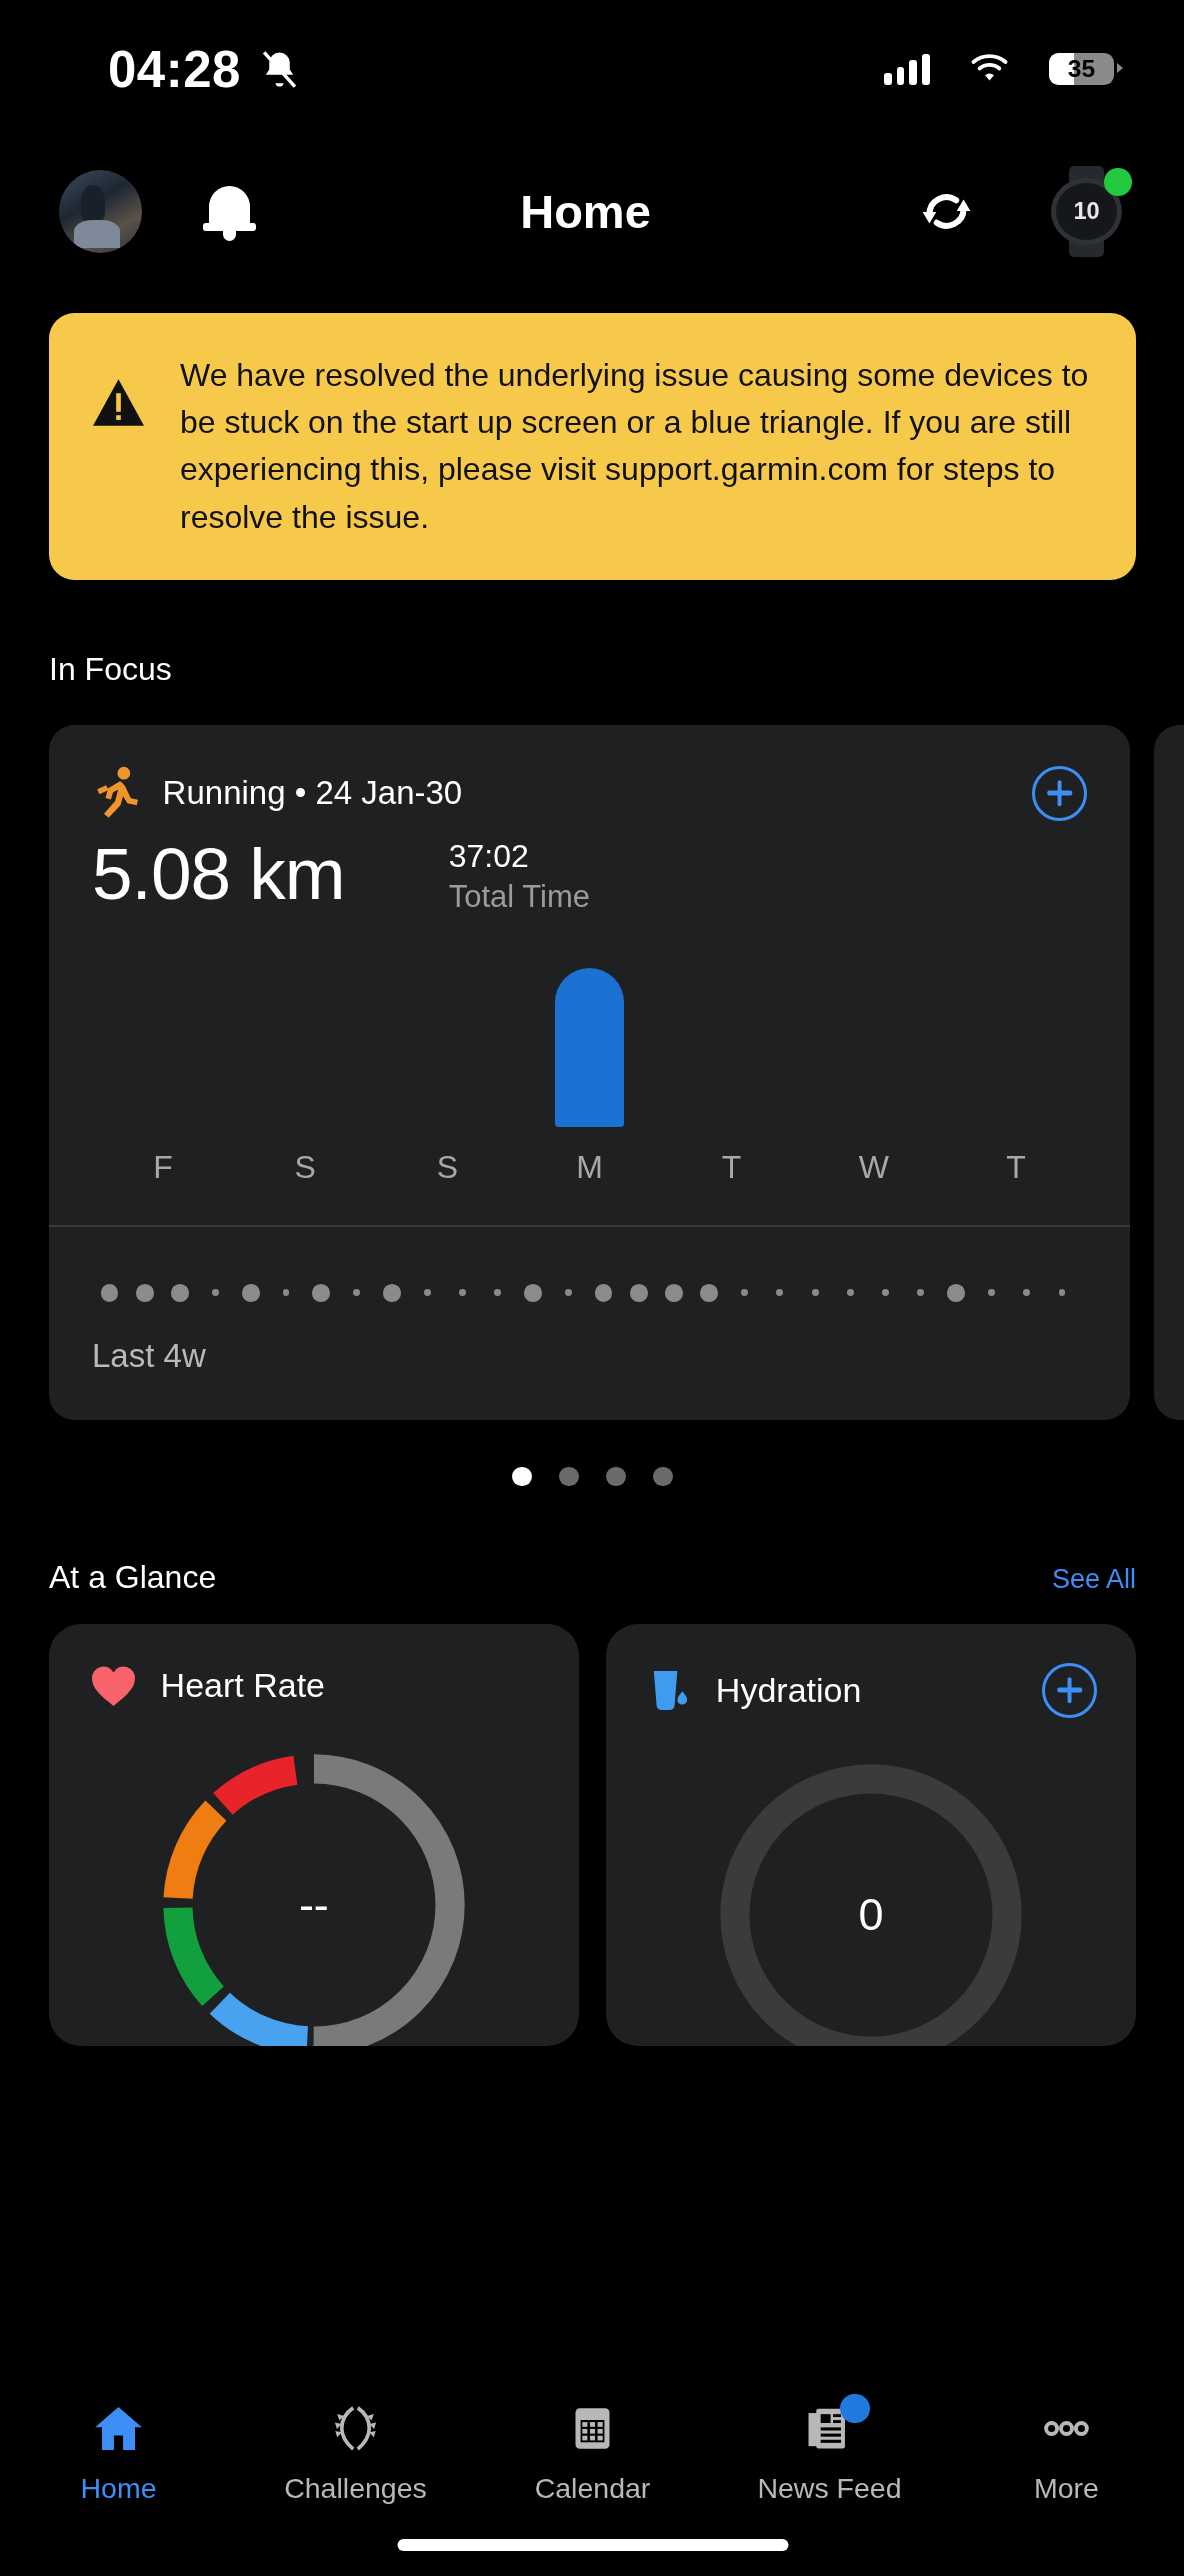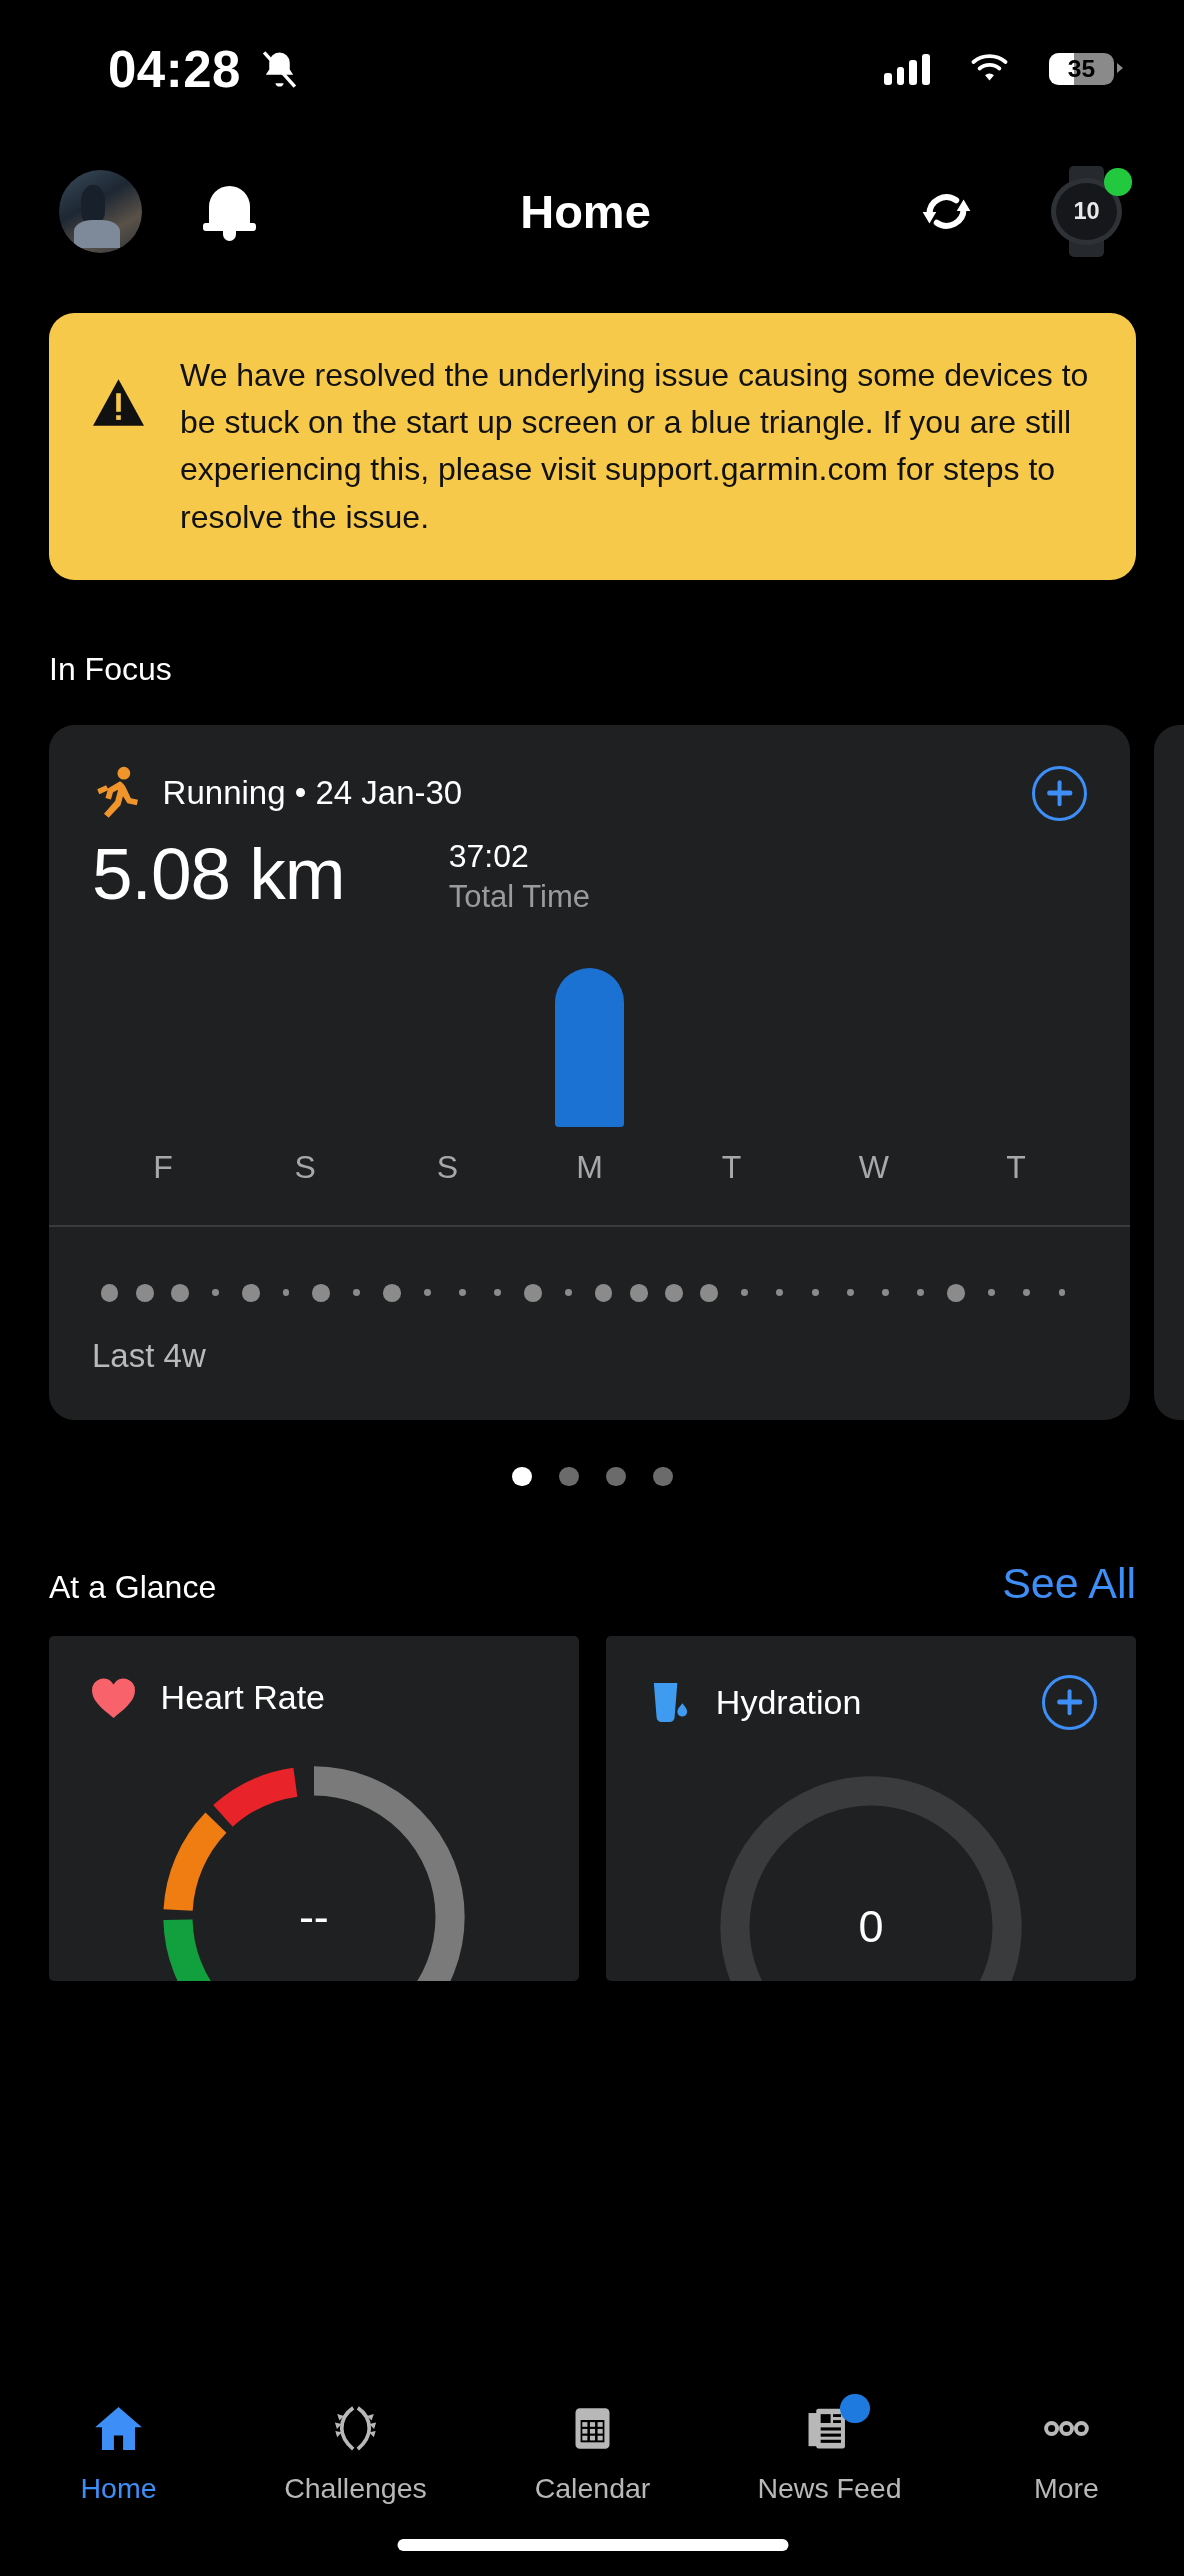--- a/index.html
+++ b/index.html
@@ -65,21 +65,21 @@
   .alert{ margin:27.5px 49px 0; background:#f7c94b; border-radius:25.5px;
           padding:39px 41px; display:flex; gap:33px; color:#111; }
   .warn{ flex:0 0 auto; width:57px; height:51px; position:relative; margin-top:25.5px; }
   .warn svg{ display:block; }
   .alert p{ font-size:32px; line-height:1.48; color:#111; font-weight:400; }
 
   
   .sec-title{ font-size:32px; font-weight:400; padding:71px 49px 0; }
   .sec-row{ display:flex; align-items:baseline; justify-content:space-between;
             padding:73px 49px 0; }
-  .sec-row .see{ font-size:43px; color:#3e8ef7; }
+  .sec-row .see{ font-size:27px; color:#3e8ef7; }
 
   
   .carousel{ margin-top:37px; padding-left:49px; display:flex; gap:23.6px; }
   .card{ flex:0 0 1081px; background:#1f2021; border-radius:25.5px; }
   .card.peek{ flex:0 0 118px; }
   .card-top{ padding:41px 43px 0; }
   .crow{ display:flex; align-items:center; }
   .runicon{ width:51px; height:55px; flex:0 0 auto; }
   .ctitle{ font-size:33px; margin-left:19.6px; color:#fff; }
   .plus{ margin-left:auto; width:55px; height:55px; border-radius:50%;
@@ -104,22 +104,22 @@
   .dots{ display:flex; align-items:center; gap:0; padding:57px 43px 0; }
   .dots span{ display:block; background:#8b8b8b; border-radius:50%; }
   .last{ font-size:33px; color:#b9b9b9; padding:35px 43px 45px; }
 
   .pager{ display:flex; justify-content:center; gap:27.5px; margin-top:47px; }
   .pager i{ width:19.6px; height:19.6px; border-radius:50%; background:#6b6b6b; display:block; }
   .pager i.on{ background:#fff; }
 
   
   .glance{ display:flex; gap:27.5px; padding:27.5px 49px 0; }
-  .gcard{ flex:1; background:#1f2021; border-radius:5px; padding:39px 39px 0;
-          height:345px; overflow:hidden; }
+  .gcard{ flex:1; background:#1f2021; border-radius:32px; padding:39px 39px 0;
+          height:422px; overflow:hidden; }
   .ghead{ display:flex; align-items:center; }
   .ghead .gt{ font-size:34px; margin-left:21.6px; }
   .gauge{ position:relative; width:324px; height:324px; margin:35px auto 0; }
   .gauge .val{ position:absolute; inset:0; display:flex; align-items:center;
                justify-content:center; font-size:45px; }
 
   
   .tabbar{ position:absolute; left:0; right:0; bottom:0; height:204px;
            background:#000; display:flex; align-items:flex-start; padding-top:25.5px; }
   .tab{ flex:1; display:flex; flex-direction:column; align-items:center; gap:13.8px; position:relative; }

